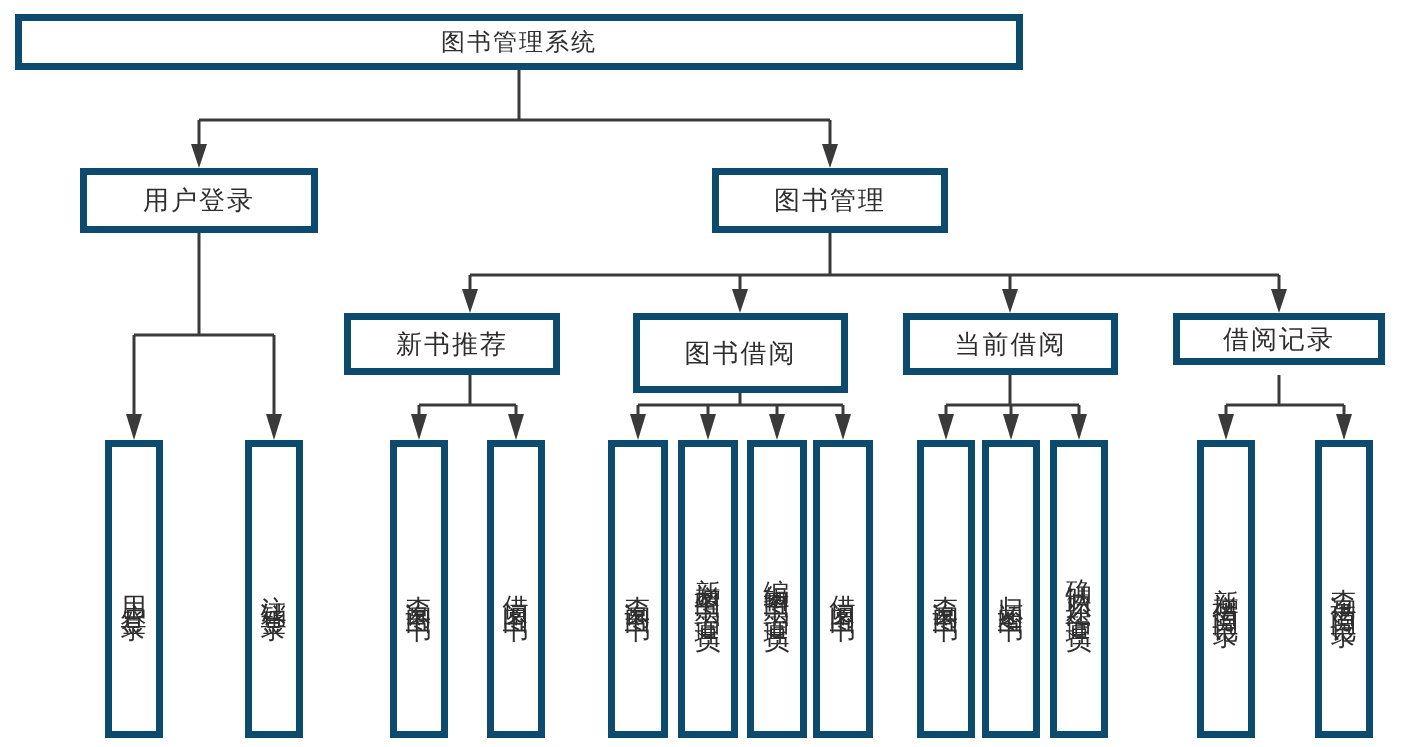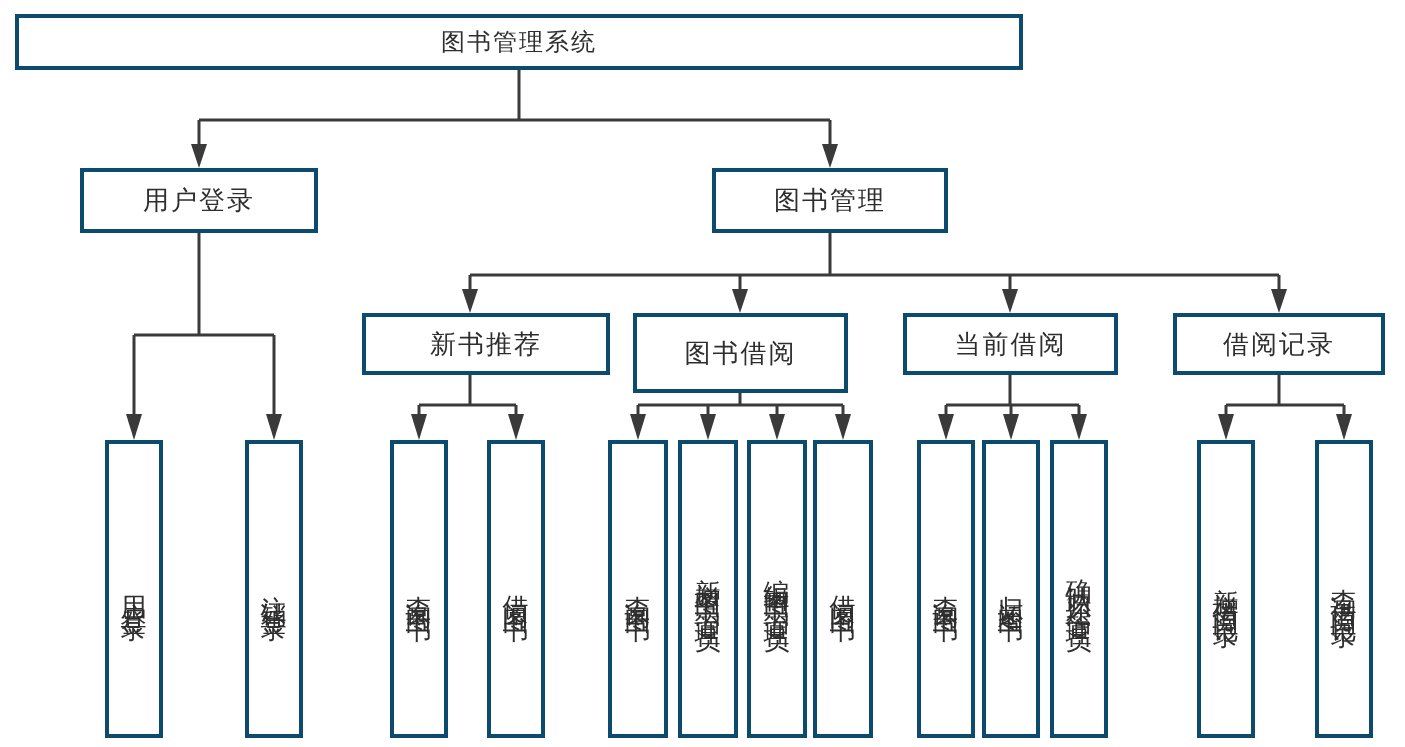--- a/index.html
+++ b/index.html
@@ -24,21 +24,21 @@
     fill: none;
   }
   svg.connectors polygon {
     fill: #3a3a3a;
     stroke: none;
   }
 
   .box {
     position: absolute;
     box-sizing: border-box;
-    border: 4px solid #0c4a6e;
+    border: 7px solid #0c4a6e;
     background: #ffffff;
     display: flex;
     align-items: center;
     justify-content: center;
     z-index: 2;
   }
 
   .hlabel {
     font-size: 24px;
     color: #2e2e2e;
@@ -127,30 +127,30 @@
     <span class="hlabel">图书管理系统</span>
   </div>
 
   <div class="box lvl" style="left:80px; top:168px; width:238px; height:65px;">
     <span class="hlabel">用户登录</span>
   </div>
   <div class="box lvl" style="left:712px; top:168px; width:236px; height:65px;text-align:right;">
     <span class="hlabel">图书管理</span>
   </div>
 
-  <div class="box lvl" style="left:362px; top:313px; width:248px; height:62px;">
+  <div class="box lvl" style="left:344px; top:313px; width:216px; height:62px;">
     <span class="hlabel">新书推荐</span>
   </div>
   <div class="box lvl" style="left:633px; top:313px; width:215px; height:80px;">
     <span class="hlabel">图书借阅</span>
   </div>
   <div class="box lvl" style="left:903px; top:313px; width:215px; height:62px;">
     <span class="hlabel">当前借阅</span>
   </div>
-  <div class="box lvl" style="left:1173px; top:313px; width:212px; height:62px;">
+  <div class="box lvl" style="left:1173px; top:313px; width:212px; height:52px;">
     <span class="hlabel">借阅记录</span>
   </div>
 
   <div class="box leaf" style="left:105px; top:440px; width:58px; height:298px;">
     <span class="vlabel">用户登录</span>
   </div>
   <div class="box leaf" style="left:245px; top:440px; width:58px; height:298px;">
     <span class="vlabel">注销登录</span>
   </div>
 

